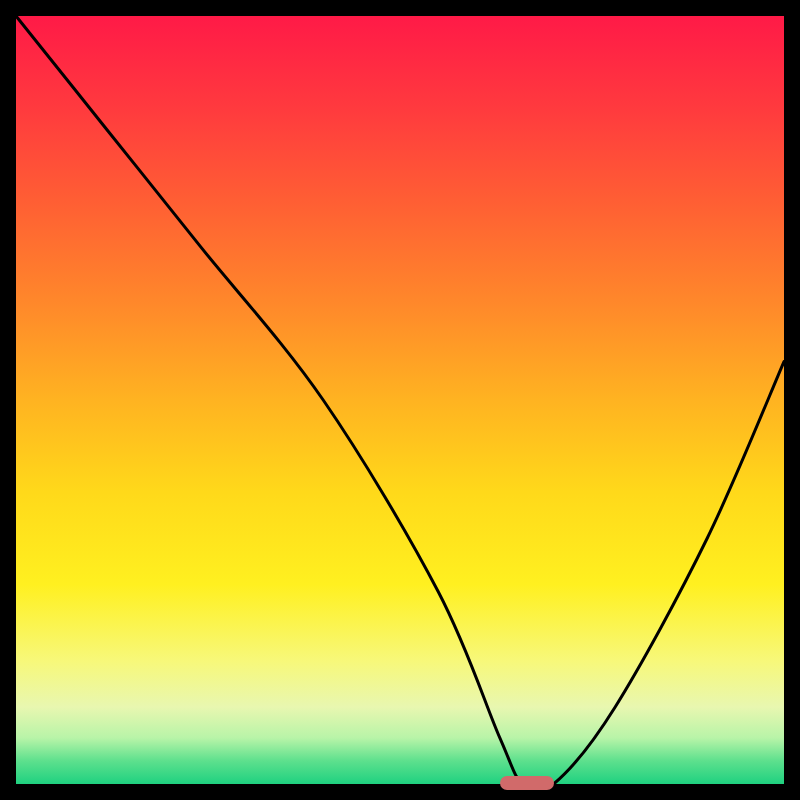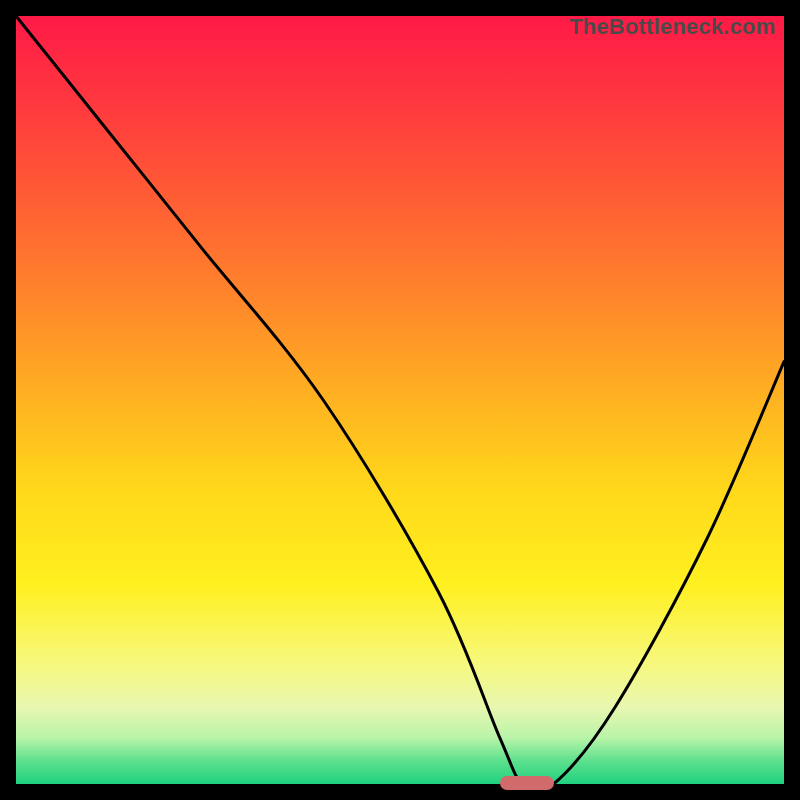--- a/index.html
+++ b/index.html
@@ -62,21 +62,20 @@
     height: 14px;
     border-radius: 7px;
     background: #d16a6a;
   }
 </style>
 </head>
 <body>
 
 <div class="frame">
   <div class="plot-area">
-    <span class="watermark">TheBottleneck.com</span>
 
     <svg class="curve" viewBox="0 0 768 768" preserveAspectRatio="none">
       <path d="M 0 0 C 15.36 19.200000000000006, 61.44 76.80000000000004, 92.16 115.20000000000005 C 122.88 153.60000000000005, 148.48 185.6000000000001, 184.32 230.4000000000001 C 220.16 275.2000000000001, 267.52000000000004 326.40000000000003, 307.20000000000005 384 C 346.88000000000005 441.59999999999997, 392.96000000000004 519.6800000000001, 422.40000000000003 576 C 451.84000000000003 632.3199999999999, 469.76000000000005 689.92, 483.84000000000003 721.92 C 497.92 753.92, 497.92 760.3199999999999, 506.88 768 C 515.8399999999999 775.6800000000001, 522.2399999999999 780.8, 537.5999999999999 768 C 552.9599999999999 755.2, 573.4399999999999 732.1600000000001, 599.04 691.2 C 624.64 650.24, 663.0400000000001 579.84, 691.2 522.24 C 719.36 464.64, 755.2 375.03999999999996, 768 345.59999999999997" fill="none" stroke="#000000" stroke-width="3" stroke-linejoin="round" stroke-linecap="round"></path>
     </svg>
 
     <div class="marker" style="left: 483.84px; width: 53.76px; bottom: -6px; background: rgb(209, 106, 106);"></div>
   </div>
 </div>
 
 </body></html>

